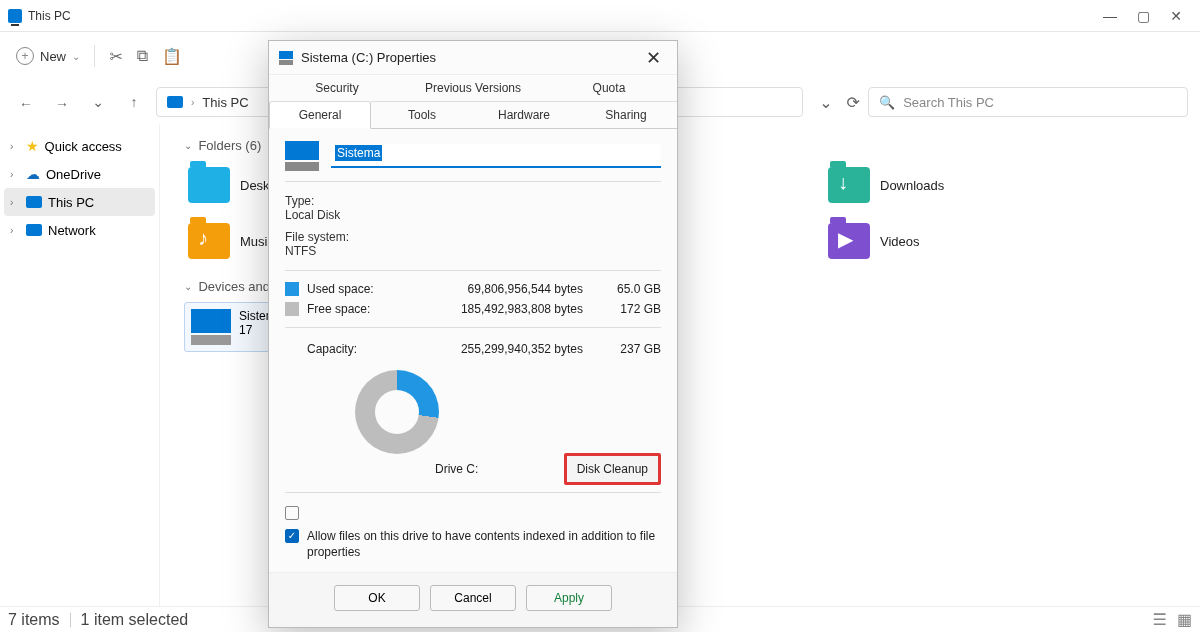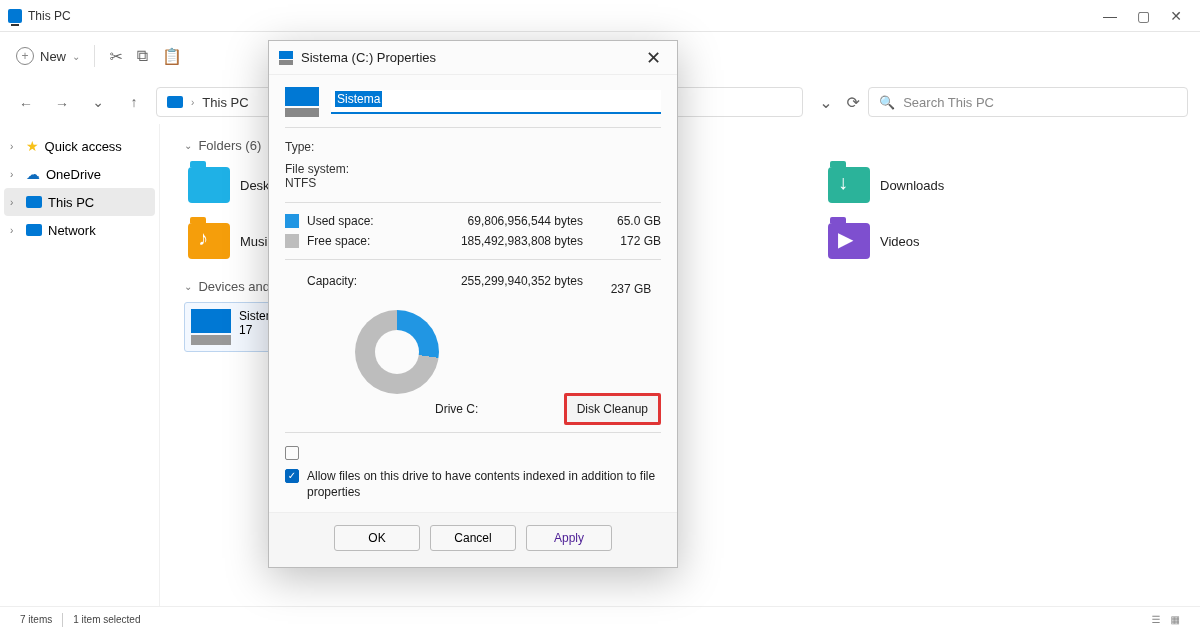--- a/index.html
+++ b/index.html
@@ -51,21 +51,21 @@
 .f-purple { background:#7e4fcf; }
 
 .devices-row { margin-top:14px; }
 .drive-tile { display:flex; gap:8px; border:1px solid #bcd4ef; border-radius:3px; padding:6px; width:200px; background:#f3f8ff; }
 .drive-icon { width:40px; height:36px; display:flex; flex-direction:column; }
 .drive-icon .top { flex:1; background:#0078d4; }
 .drive-icon .bot { height:10px; background:#999; margin-top:2px; }
 .drive-info { display:flex; flex-direction:column; font-size:12px; }
 
 
-.statusbar { position:absolute; bottom:0; left:0; right:0; height:26px; display:flex; align-items:center; padding:0 20px; font-size:10px; color:#444; border-top:1px solid #eee; }
+.statusbar { position:absolute; bottom:0; left:0; right:0; height:26px; display:flex; align-items:center; padding:0 8px; font-size:16px; color:#444; border-top:1px solid #eee; }
 .statusbar .right-icons { margin-left:auto; display:flex; gap:10px; color:#888; }
 
 
 .dialog { position:absolute; top:40px; left:268px; width:410px; background:#fbfbfb; border:1px solid #bbb; box-shadow:0 10px 40px rgba(0,0,0,0.25); font-size:12px; color:#222; z-index:10; }
 .dlg-title { height:34px; display:flex; align-items:center; padding:0 10px; font-size:13px; border-bottom:1px solid #eee; }
 .dlg-title .drv-ico { width:14px; height:14px; display:flex; flex-direction:column; margin-right:8px; }
 .dlg-title .drv-ico .a{flex:1;background:#0078d4;} .dlg-title .drv-ico .b{height:5px;background:#888;margin-top:1px;}
 .dlg-close { margin-left:auto; font-size:18px; color:#333; padding:0 6px; }
 
 .tabs { display:flex; flex-wrap:wrap; border-bottom:1px solid #ccc; }
@@ -92,34 +92,34 @@
 .space-row { display:flex; padding:3px 0; }
 .space-row .swatch { width:14px; height:14px; margin-right:8px; }
 .sw-used{background:#2196e3;} .sw-free{background:#bdbdbd;}
 .space-row .lbl { width:110px; }
 .space-row .bytes { flex:1; text-align:right; padding-right:18px; }
 .space-row .gb { width:60px; text-align:right; }
 
 .cap-row { display:flex; padding:6px 0; }
 .cap-row .lbl { width:132px; padding-left:22px; }
 .cap-row .bytes { flex:1; text-align:right; padding-right:18px; }
-.cap-row .gb { width:60px; text-align:center;margin-top:8px; }
+.cap-row .gb { width:60px; text-align:right; }
 
 .donut-row { display:flex; align-items:center; padding:8px 0 4px 0; }
 .donut { width:84px; height:84px; border-radius:50%; background: conic-gradient(#2196e3 0deg 98deg, #bdbdbd 98deg 360deg); display:flex; align-items:center; justify-content:center; margin-left:70px; }
 .donut::after { content:""; width:44px; height:44px; background:#fbfbfb; border-radius:50%; }
 .cleanup-btn { border:3px solid #e03535; padding:6px 10px; background:#f4f4f4; color:#222; font-size:12px; border-radius:2px; }
 
 .chk-row { display:flex; align-items:flex-start; gap:8px; padding:4px 0; line-height:1.35; }
 .chk { width:14px; height:14px; border:1px solid #888; border-radius:2px; display:inline-flex; align-items:center; justify-content:center; font-size:10px; color:#fff; flex-shrink:0; margin-top:1px; }
 .chk.checked { background:#0067c0; border-color:#0067c0; }
 
 .dlg-foot { display:flex; justify-content:center; gap:10px; padding:12px 0 16px 0; border-top:1px solid #eee; background:#f6f6f6; }
 .dlg-foot button { width:86px; height:26px; font-size:12px; border:1px solid #bbb; background:#f8f8f8; border-radius:3px; }
-.dlg-foot button.disabled { color:#4c1d95; }
+.dlg-foot button.disabled { color:#15803d; }
 
 .folder-glyph { position:relative; }
 .folder-glyph::before { content:""; position:absolute; top:-6px; left:2px; width:16px; height:6px; background:inherit; border-radius:2px 2px 0 0; }
 .folder-inner { position:absolute; color:#fff; font-size:20px; left:10px; top:4px; }
 </style>
 </head>
 <body>
 
 <div class="titlebar">
   <span class="monitor-icon"></span>
@@ -251,33 +251,47 @@
 <div class="dialog">
   <div class="dlg-title">
     <span class="drv-ico">
         <span class="a"></span>
         <span class="b"></span>
       </span>
     <span>Sistema (C:) Properties</span>
     <span class="dlg-close">✕</span>
   </div>
 
+  <div class="tabs">
+    <div class="row1" style="display:flex;width:100%;">
+      <div class="tab">Security</div>
+      <div class="tab">Previous Versions</div>
+      <div class="tab">Quota</div>
+    </div>
+    <div class="row2">
+      <div class="tab active">General</div>
+      <div class="tab">Tools</div>
+      <div class="tab">Hardware</div>
+      <div class="tab">Sharing</div>
+    </div>
+  </div>
 
   <div class="dlg-body">
     <div class="name-row">
       <div class="drv-big">
           <div class="a"></div>
           <div class="b"></div>
         </div>
       <div class="name-input"><span class="sel">Sistema</span></div>
     </div>
     <div class="hr"></div>
 
     <div class="kv-row">
         <span class="k">Type:</span>
+        <span class="v">Local Disk</span>
       </div>
     <div class="kv-row">
         <span class="k">File system:</span>
         <span class="v">NTFS</span>
       </div>
     <div class="hr"></div>
 
     <div class="space-table">
       <div class="space-row">
         <span class="swatch sw-used"></span>

